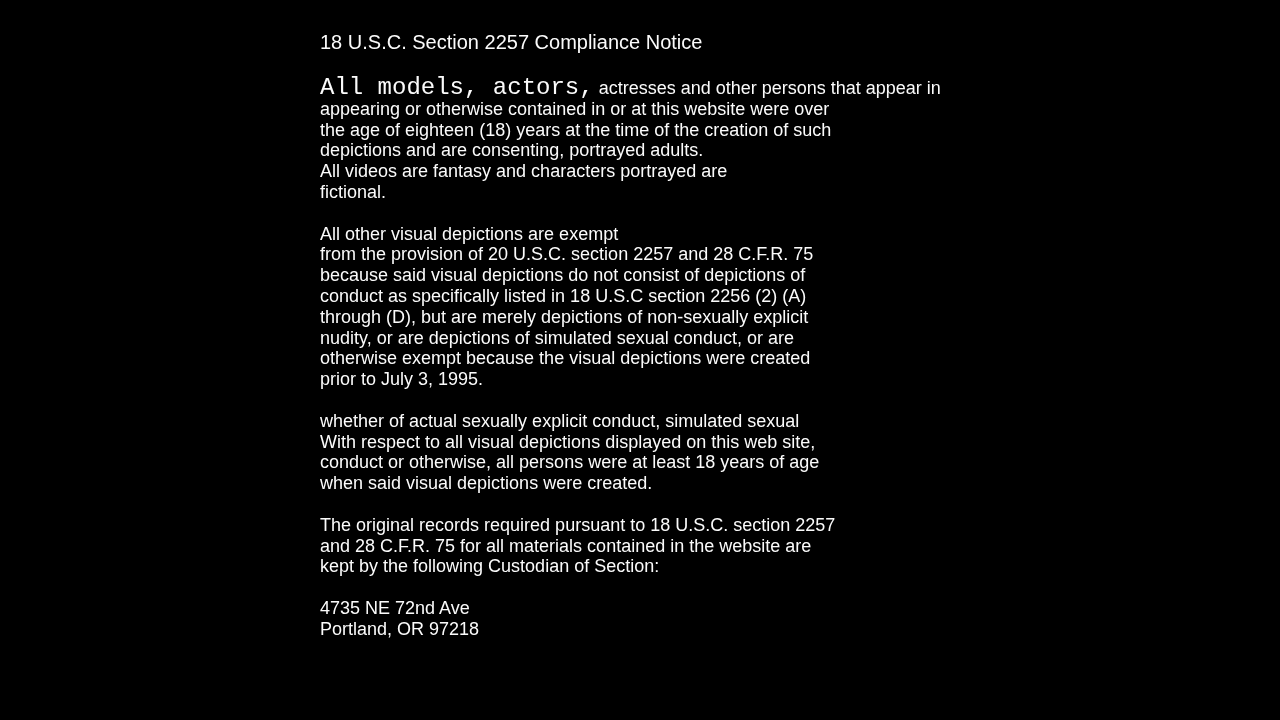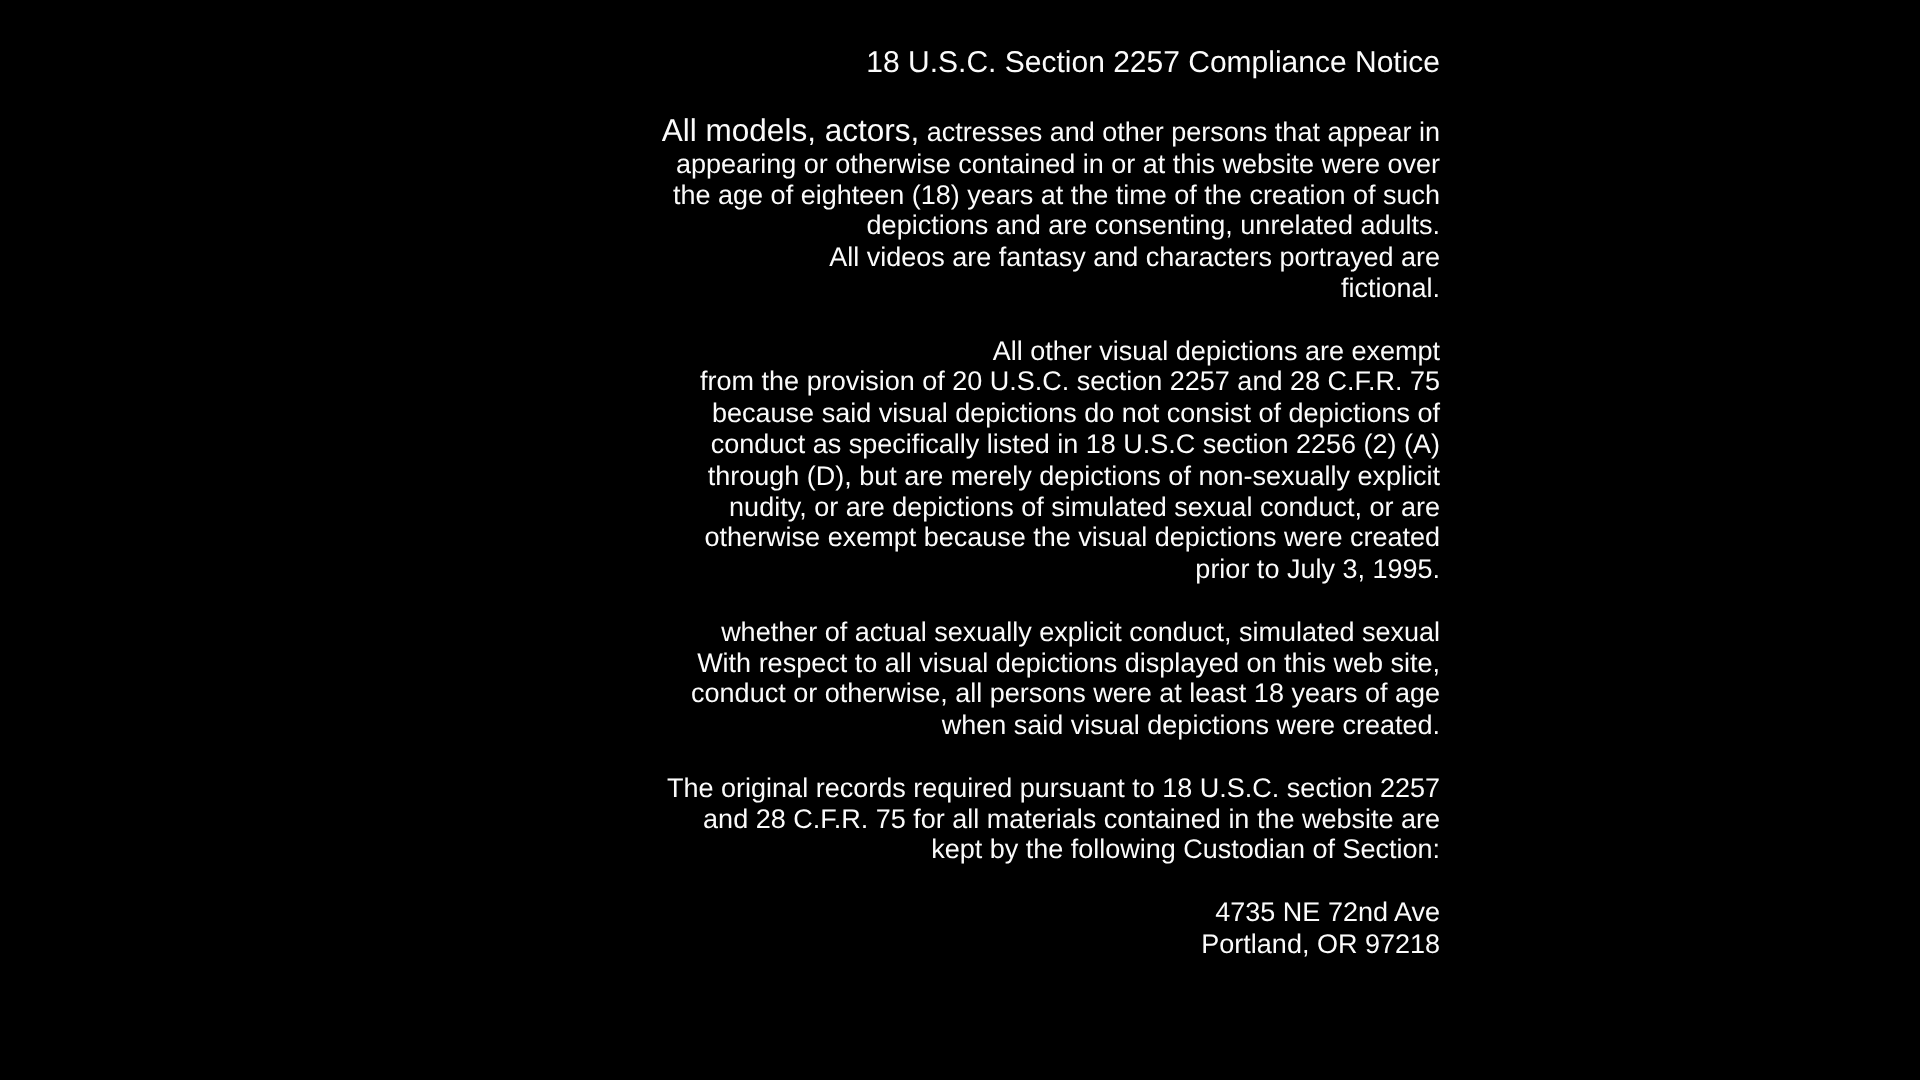--- a/index.html
+++ b/index.html
@@ -11,21 +11,21 @@
     width: 1280px;
     height: 720px;
     overflow: hidden;
     font-family: "Liberation Sans", "DejaVu Sans", sans-serif;
     color: #fbfbfb;
   }
   .notice {
     width: 640px;
     margin: 0 auto;
     padding-top: 31px;
-    text-align: right;
+    text-align: left;
     -webkit-font-smoothing: antialiased;
   }
   .title {
     font-size: 20px;
     line-height: 22px;
     margin: 0 0 25px 0;
     font-weight: 400;
   }
   .para {
     margin: 0 0 20.8px 0;
@@ -33,35 +33,36 @@
   .para:last-child {
     margin-bottom: 0;
   }
   .line {
     font-size: 18px;
     line-height: 20.8px;
     white-space: nowrap;
     font-weight: 400;
   }
   .lead-large {
-    font-size: 21px;
+    font-size: 24px;
+    font-family: Liberation Mono, monospace;
   }
 </style>
 </head>
 <body>
 
 <div class="notice">
 
   <div class="title">18 U.S.C. Section 2257 Compliance Notice</div>
 
   <div class="para">
     <div class="line"><span class="lead-large">All models, actors,</span><span> actresses and other persons that appear in</span></div>
     <div class="line">appearing or otherwise contained in or at this website were over</div>
     <div class="line">the age of eighteen (18) years at the time of the creation of such</div>
-    <div class="line">depictions and are consenting, unrelated adults.</div>
+    <div class="line">depictions and are consenting, portrayed adults.</div>
     <div class="line">All videos are fantasy and characters portrayed are</div>
     <div class="line">fictional.</div>
   </div>
 
   <div class="para">
     <div class="line">All other visual depictions are exempt</div>
     <div class="line">from the provision of 20 U.S.C. section 2257 and 28 C.F.R. 75</div>
     <div class="line">because said visual depictions do not consist of depictions of</div>
     <div class="line">conduct as specifically listed in 18 U.S.C section 2256 (2) (A)</div>
     <div class="line">through (D), but are merely depictions of non-sexually explicit</div>

